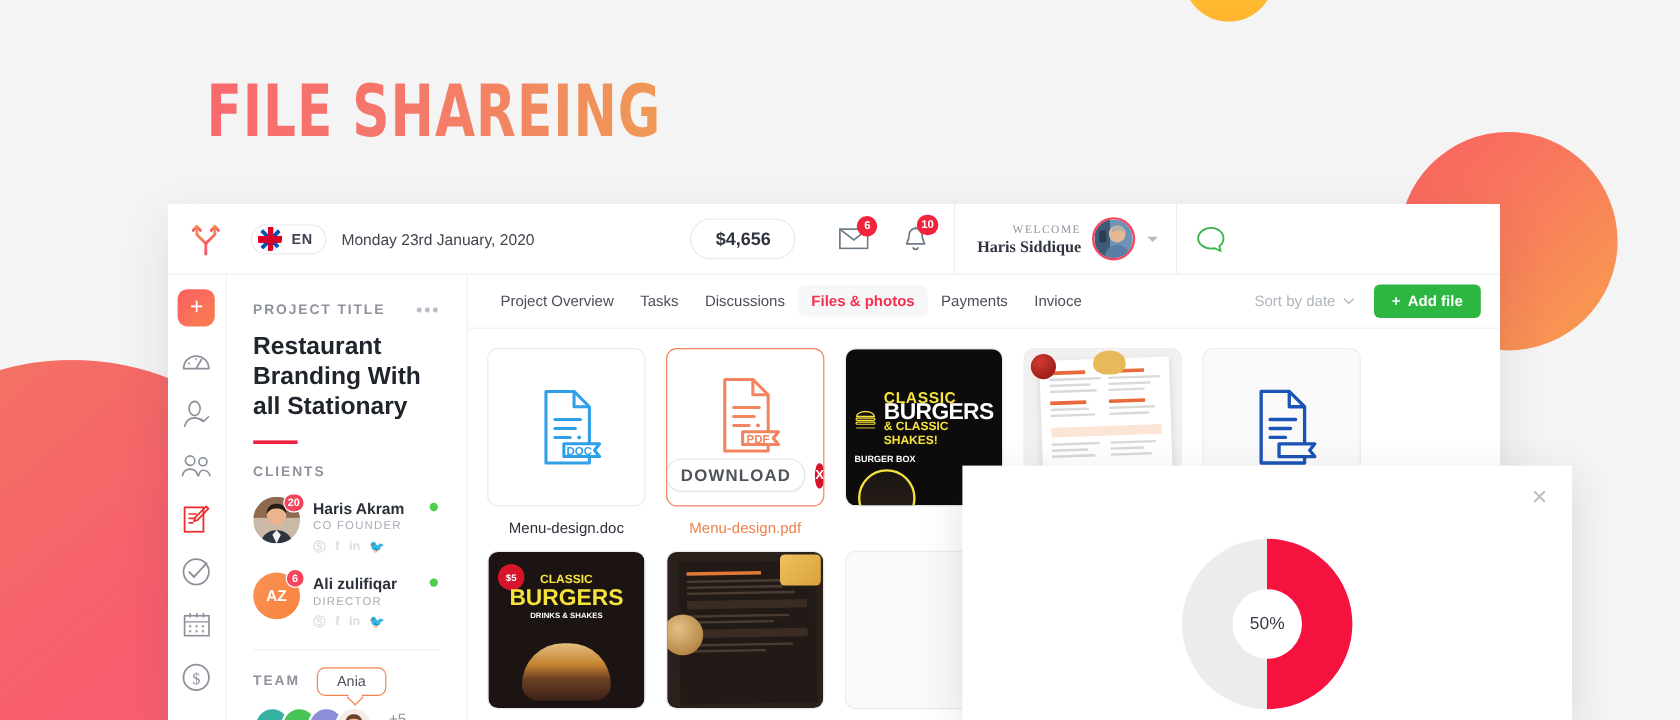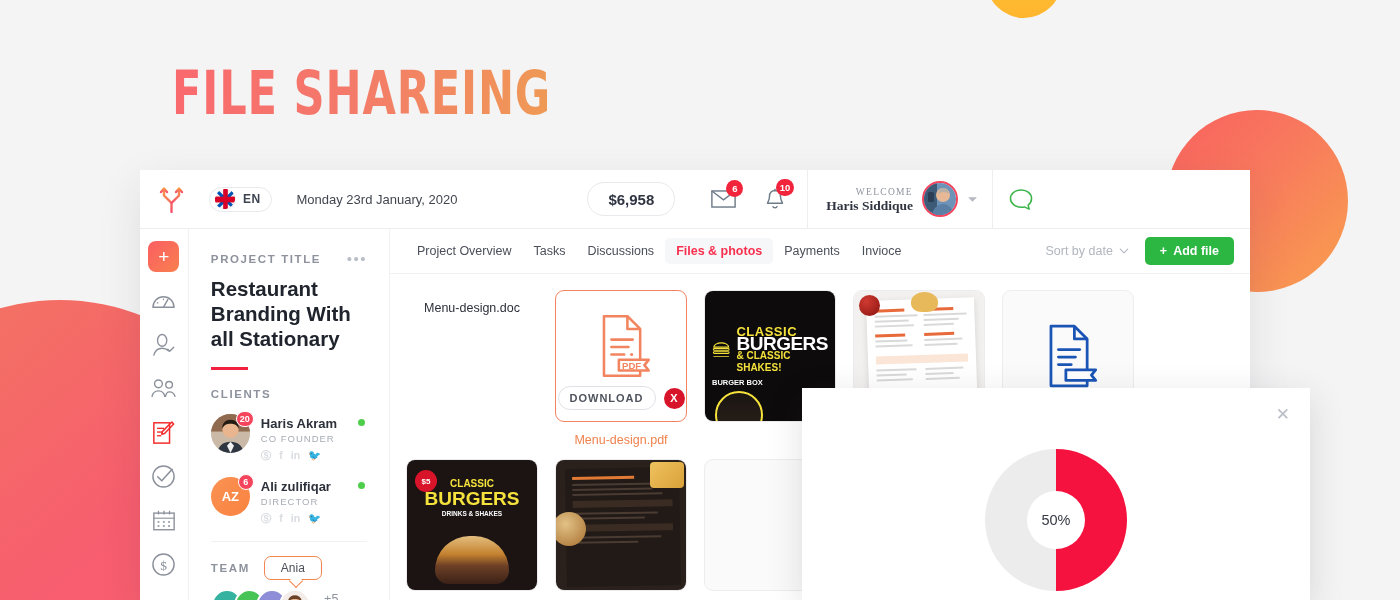--- a/index.html
+++ b/index.html
@@ -68,21 +68,21 @@
   .search {
     margin-left: 20px; width: 204px; height: 31px;
     border: 1px solid #e9ebee; border-radius: 18px;
     display: flex; align-items: center; padding: 0 12px; gap: 9px;
   }
   .search input {
     border: none; outline: none; background: transparent;
     font-family: inherit; font-size: 12.5px; color: #9aa0ab; width: 100%;
   }
   .search input::placeholder { color: #b4b9c2; }
-  .topdate { margin-left: 24px; font-size: 13px; color: #41464f; white-space: nowrap; }
+  .topdate { margin-left: 12px; font-size: 13px; color: #41464f; white-space: nowrap; }
   .money-pill {
     margin-left: 130px; border: 1px solid #e7e9ec; border-radius: 20px;
     height: 34px; padding: 0 20px; display: flex; align-items: center;
     font-size: 15px; font-weight: bold; color: #2f3440;
   }
   .icon-cell {
     position: relative; width: 52px; height: 59px;
     display: flex; align-items: center; justify-content: center;
   }
   .badge {
@@ -220,21 +220,21 @@
   .filename {
     margin-top: 11px; text-align: center; font-size: 12.5px; color: #2b303a;
   }
   .filename.sel { color: #f0824d; }
   .dl-row {
     position: absolute; bottom: 11px; left: 0; right: 0;
     display: flex; align-items: center; justify-content: center; gap: 8px;
   }
   .dl-btn {
     border: 1px solid #dfe2e6; border-radius: 13px; background: #fff;
-    font-size: 11px; letter-spacing: 1px; color: #4e535c; font-weight: bold;
+    font-size: 14px; letter-spacing: 1px; color: #4e535c; font-weight: bold;
     padding: 5px 11px;
   }
   .x-btn {
     width: 21px; height: 21px; border-radius: 50%; background: #d8142a;
     color: #fff; font-size: 11px; font-weight: bold;
     display: flex; align-items: center; justify-content: center;
   }
 
   
   .poster { width: 100%; height: 100%; position: relative; }
@@ -377,21 +377,21 @@
             <path d="M0 26h26V0h8v26h26v8H34v26h-8V34H0z" fill="#d80027"></path>
           </g>
         </svg>
       </span>
       <span class="flag-lbl">EN</span>
     </div>
 
 
     <div class="topdate">Monday 23rd January, 2020</div>
 
-    <div class="money-pill">$6,958</div>
+    <div class="money-pill">$4,656</div>
 
     <div class="icon-cell" style="margin-left:22px;">
       <svg width="25" height="18" viewBox="0 0 28 20">
         <rect x="1" y="1" width="26" height="18" fill="none" stroke="#6e7b88" stroke-width="1.6"></rect>
         <path d="M1 1 L14 11 L27 1" fill="none" stroke="#6e7b88" stroke-width="1.6"></path>
       </svg>
       <span class="badge" style="right:6px; top:10px;">6</span>
     </div>
 
     <div class="icon-cell">
@@ -600,20 +600,32 @@
         </div>
         <button class="addfile">
           <span>+</span>
           <span>Add file</span>
         </button>
       </div>
 
       <div class="filegrid">
 
         <div class="filecell">
+          <div class="thumb">
+            <svg class="doc-ico" viewBox="0 0 56 62">
+              <path d="M12 3h22l12 12v44H12z" fill="none" stroke="#2f9fe8" stroke-width="2.4" stroke-linejoin="round"></path>
+              <path d="M34 3v12h12" fill="none" stroke="#2f9fe8" stroke-width="2.4" stroke-linejoin="round"></path>
+              <line x1="19" y1="25" x2="39" y2="25" stroke="#2f9fe8" stroke-width="2.4" stroke-linecap="round"></line>
+              <line x1="19" y1="32" x2="35" y2="32" stroke="#2f9fe8" stroke-width="2.4" stroke-linecap="round"></line>
+              <line x1="19" y1="39" x2="31" y2="39" stroke="#2f9fe8" stroke-width="2.4" stroke-linecap="round"></line>
+              <circle cx="38" cy="39" r="1.5" fill="#2f9fe8"></circle>
+              <path d="M26 44h28l-4 5 4 5H26z" fill="#fff" stroke="#2f9fe8" stroke-width="2.4" stroke-linejoin="round"></path>
+              <text x="38" y="52.5" text-anchor="middle" font-size="9" font-weight="bold" fill="#2f9fe8" font-family="Liberation Sans, sans-serif">DOC</text>
+            </svg>
+          </div>
           <div class="filename">Menu-design.doc</div>
         </div>
 
         <div class="filecell">
           <div class="thumb selected">
             <svg class="doc-ico" viewBox="0 0 56 62" style="margin-bottom:20px;">
               <path d="M12 3h22l12 12v44H12z" fill="none" stroke="#f2845f" stroke-width="2.4" stroke-linejoin="round"></path>
               <path d="M34 3v12h12" fill="none" stroke="#f2845f" stroke-width="2.4" stroke-linejoin="round"></path>
               <line x1="19" y1="25" x2="39" y2="25" stroke="#f2845f" stroke-width="2.4" stroke-linecap="round"></line>
               <line x1="19" y1="32" x2="35" y2="32" stroke="#f2845f" stroke-width="2.4" stroke-linecap="round"></line>

